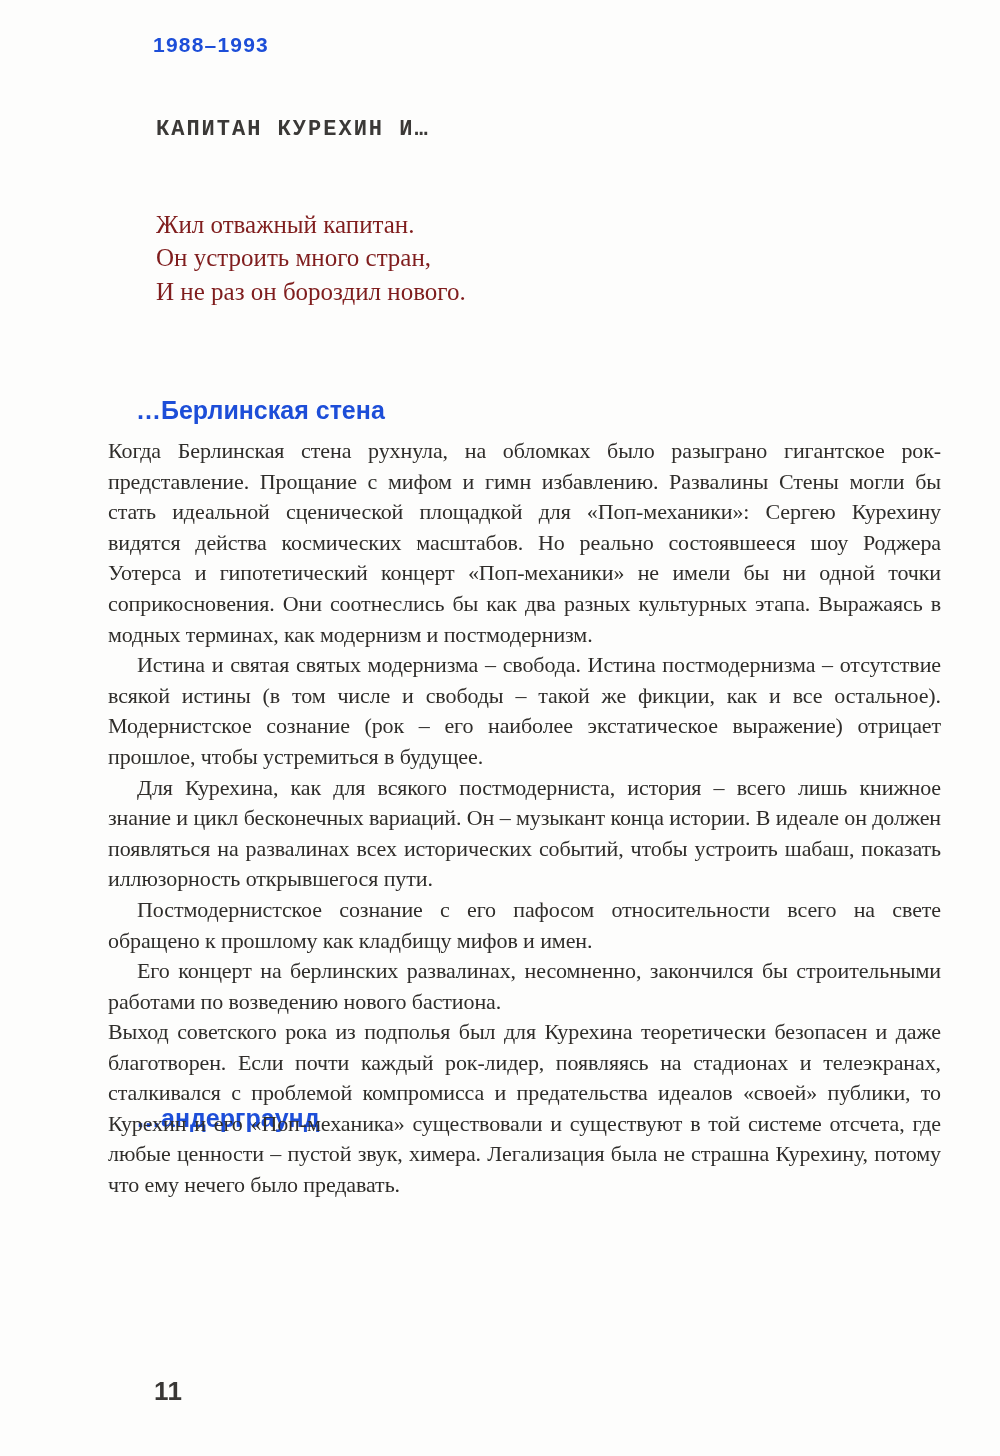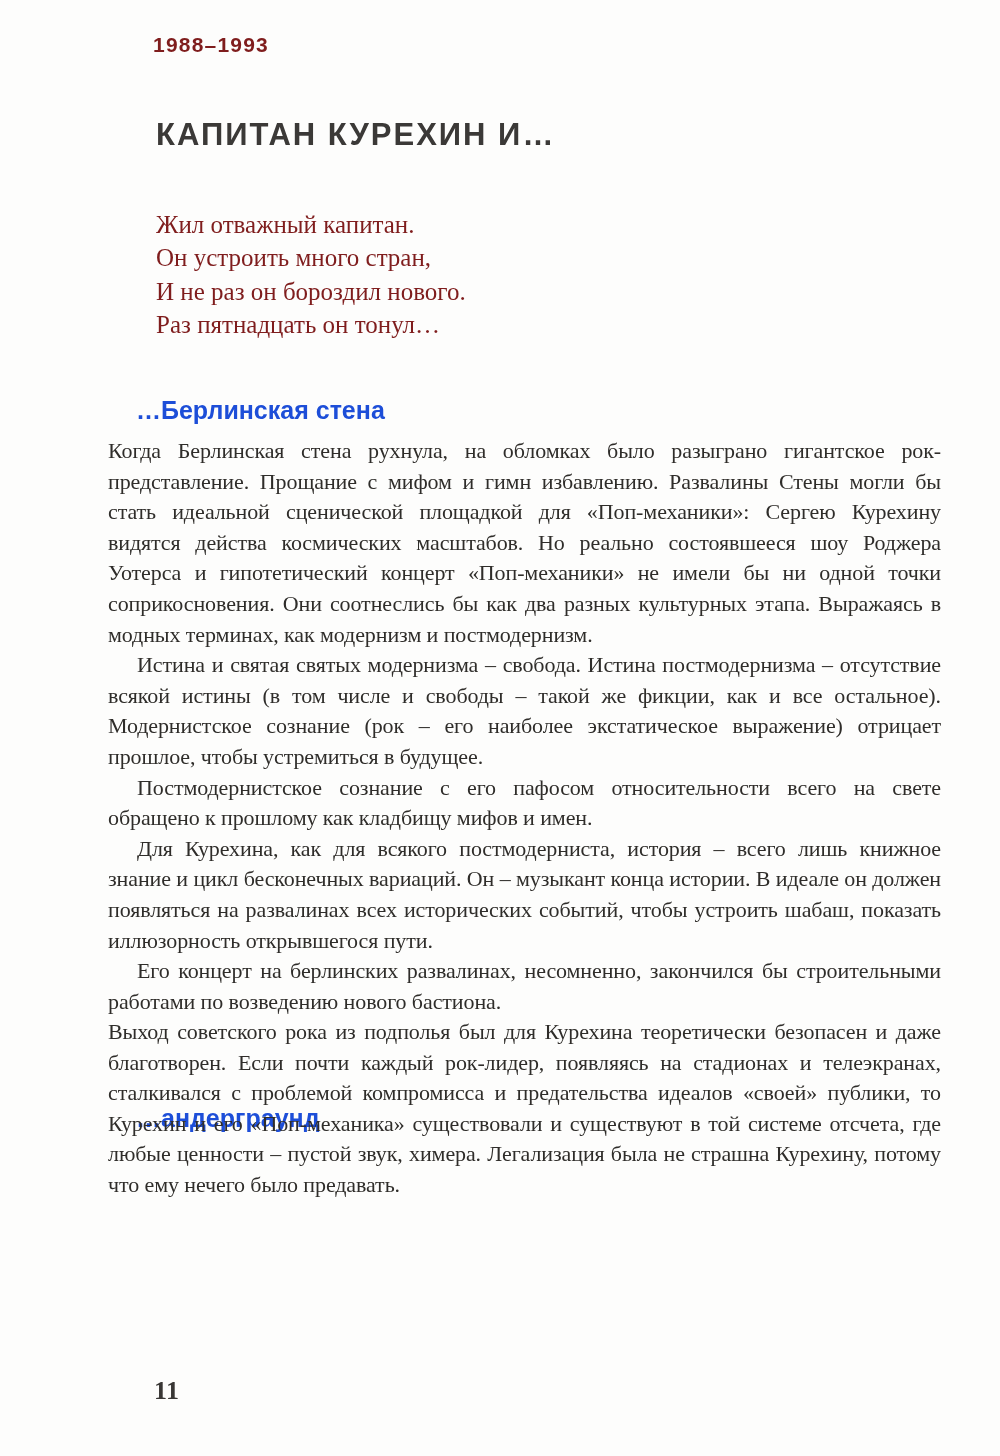--- a/index.html
+++ b/index.html
@@ -15,29 +15,29 @@
     overflow: hidden;
   }
   .running-head {
     position: absolute;
     left: 153px;
     top: 33px;
     font-family: "Liberation Sans", sans-serif;
     font-size: 21px;
     font-weight: bold;
     letter-spacing: 1.2px;
-    color: #7f1d1d;
+    color: #1d4ed8;
   }
   .chapter-title {
     position: absolute;
     left: 156px;
     top: 117px;
     margin: 0;
-    font-family: Liberation Sans, sans-serif;
-    font-size: 31px;
+    font-family: Liberation Mono, monospace;
+    font-size: 22px;
     font-weight: bold;
     letter-spacing: 2px;
     color: #3b3937;
   }
   .epigraph {
     position: absolute;
     left: 156px;
     top: 208px;
     font-family: "Liberation Serif", serif;
     font-size: 25px;
@@ -75,50 +75,49 @@
     hyphens: auto;
     -webkit-hyphens: auto;
   }
   .body-block p.flush {
     text-indent: 0;
   }
   .page-number {
     position: absolute;
     left: 154px;
     top: 1376px;
-    font-family: Liberation Serif, serif;
+    font-family: Liberation Sans, sans-serif;
     font-size: 26px;
     font-weight: bold;
     letter-spacing: 0.5px;
     color: #393735;
   }
 </style>
 </head>
 <body>
 
 <div class="page">
 
   <div class="running-head">1988–1993</div>
 
   <h1 class="chapter-title">КАПИТАН КУРЕХИН И…</h1>
 
   <div class="epigraph">
     <div>Жил отважный капитан.</div>
     <div>Он устроить много стран,</div>
     <div>И не раз он бороздил нового.</div>
-    <div>Раз пятнадцать он тонул…</div>
   </div>
 
   <h2 class="section-heading heading-1">…Берлинская стена</h2>
 
   <div class="body-block body-1">
     <p class="flush">Когда Берлинская стена рухнула, на обломках было разыграно гигантское рок-представление. Прощание с мифом и гимн избавлению. Развалины Стены могли бы стать идеальной сценической площадкой для «Поп-механики»: Сергею Курехину видятся действа космических масштабов. Но реально состоявшееся шоу Роджера Уотерса и гипотетический концерт «Поп-механики» не имели бы ни одной точки соприкосновения. Они соотнеслись бы как два разных культурных этапа. Выражаясь в модных терминах, как модернизм и постмодернизм.</p>
     <p>Истина и святая святых модернизма – свобода. Истина постмодернизма – отсутствие всякой истины (в том числе и свободы – такой же фикции, как и все остальное). Модернистское сознание (рок – его наиболее экстатическое выражение) отрицает прошлое, чтобы устремиться в будущее.</p>
+    <p>Для Курехина, как для всякого постмодерниста, история – всего лишь книжное знание и цикл бесконечных вариаций. Он – музыкант конца истории. В идеале он должен появляться на развалинах всех исторических событий, чтобы устроить шабаш, показать иллюзорность открывшегося пути.</p>
     <p>Постмодернистское сознание с его пафосом относительности всего на свете обращено к прошлому как кладбищу мифов и имен.</p>
-    <p>Для Курехина, как для всякого постмодерниста, история – всего лишь книжное знание и цикл бесконечных вариаций. Он – музыкант конца истории. В идеале он должен появляться на развалинах всех исторических событий, чтобы устроить шабаш, показать иллюзорность открывшегося пути.</p>
     <p>Его концерт на берлинских развалинах, несомненно, закончился бы строительными работами по возведению нового бастиона.</p>
   </div>
 
   <h2 class="section-heading heading-2">…андерграунд</h2>
 
   <div class="body-block body-2">
     <p class="flush">Выход советского рока из подполья был для Курехина теоретически безопасен и даже благотворен. Если почти каждый рок-лидер, появляясь на стадионах и телеэкранах, сталкивался с проблемой компромисса и предательства идеалов «своей» публики, то Курехин и его «Поп-механика» существовали и существуют в той системе отсчета, где любые ценности – пустой звук, химера. Легализация была не страшна Курехину, потому что ему нечего было предавать.</p>
   </div>
 
   <div class="page-number">11</div>

